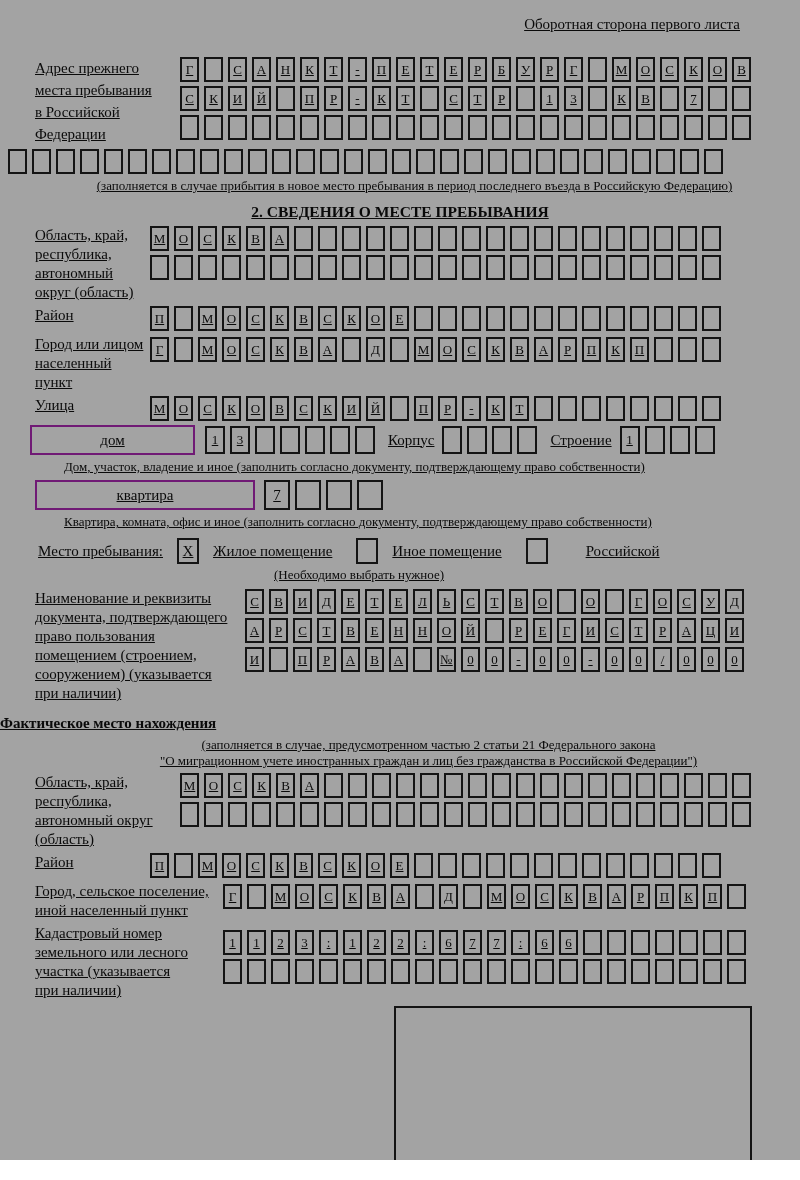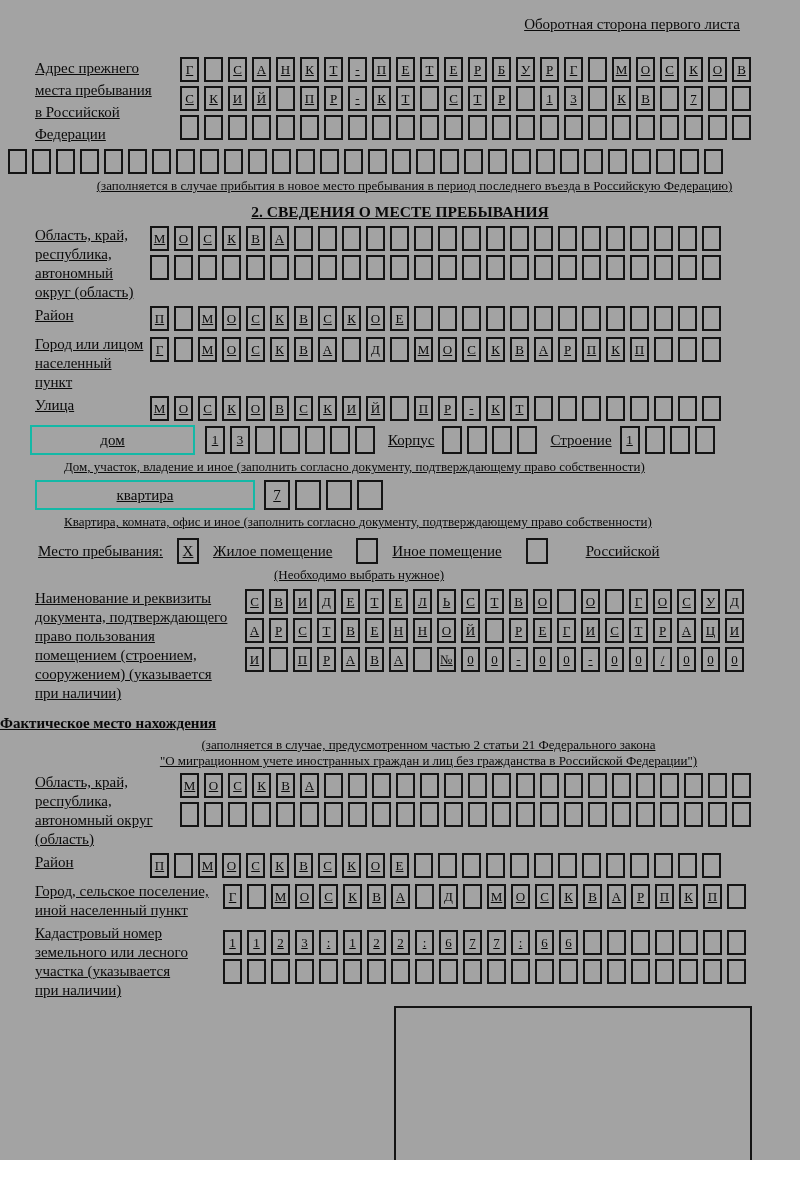--- a/index.html
+++ b/index.html
@@ -33,21 +33,21 @@
   .sub-title { font-size:15px; font-weight:bold; text-align:left; margin:12px 0 5px; }
   .fact-note { margin-bottom:4px;margin-left:28px; }
 
   .field { display:flex; margin:0 0 4px 35px; }
   .flabel { line-height:19px; white-space:pre-line; flex:0 0 auto; }
   .w115 { width:115px; } .w145 { width:145px; } .w188 { width:188px; } .w210 { width:210px; }
   .pt2 { padding-top:2px; } .pt6 { padding-top:6px; }
 
   .domrow { display:flex; align-items:center; margin:2px 0 0 30px; }
   .labelbox {
-    border:2px solid #14b8a6; height:30px; line-height:26px; text-align:center; flex:0 0 auto;
+    border:2px solid #701a75; height:30px; line-height:26px; text-align:center; flex:0 0 auto;
   }
   .dombox { width:165px; margin-right:10px; }
   .kvbox  { width:220px; margin-right:9px; }
   .inline-label { margin:0 8px 0 13px; }
   .fieldnote { margin:4px 4px 5px 35px; }
   .kvrowline { display:flex; align-items:center; margin:2px 0 0 35px; }
 
   .mesto { display:flex; align-items:center; margin:8px 0 0 38px; }
   .checkbox {
     width:22px; height:26px; border:2px solid #141414; flex:0 0 auto;

